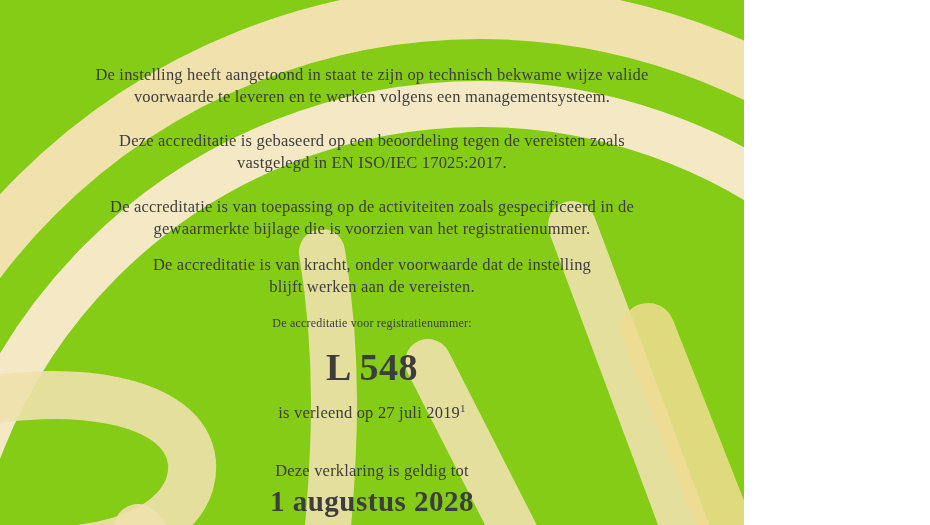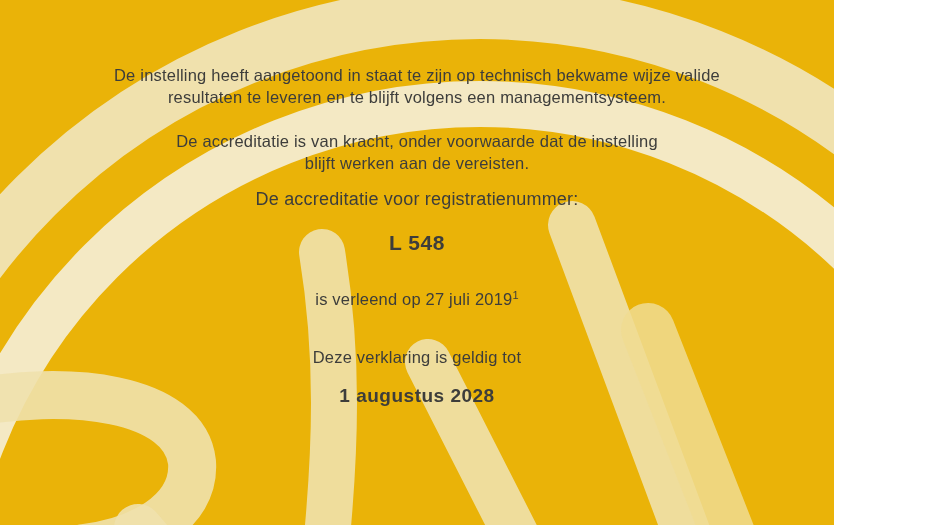--- a/index.html
+++ b/index.html
@@ -1,25 +1,25 @@
 <!DOCTYPE html>
 <html><head>
 <meta charset="utf-8">
 <style>
   html, body {
     margin: 0;
     padding: 0;
   }
   .page {
     position: relative;
-    width: 834px;
+    width: 744px;
     height: 525px;
     overflow: hidden;
-    background: #eab308;
-    font-family: Liberation Sans, sans-serif;
+    background: #84cc16;
+    font-family: Liberation Serif, serif;
     color: #3d3d3b;
   }
   .watermark {
     position: absolute;
     top: 0;
     left: 0;
     width: 930px;
     height: 525px;
     pointer-events: none;
   }
@@ -34,50 +34,50 @@
     max-width: 700px;
     font-size: 16.5px;
     line-height: 22px;
     letter-spacing: 0.2px;
   }
   .para.tight {
     margin-bottom: 14px;
   }
   .reg-intro {
     margin: 0 auto 16px auto;
-    font-size: 18px;
+    font-size: 12px;
     line-height: 22px;
     letter-spacing: 0.2px;
   }
   .reg-number {
-    margin: 0 auto 28px auto;
-    font-size: 21px;
+    margin: 0 auto 18px auto;
+    font-size: 38px;
     line-height: 34px;
     font-weight: bold;
     letter-spacing: 0.5px;
   }
   .granted {
     margin: 0 auto 36px auto;
     font-size: 16.5px;
     line-height: 22px;
     letter-spacing: 0.2px;
   }
   .granted sup {
     font-size: 11px;
     line-height: 0;
   }
   .valid-intro {
-    margin: 0 auto 11px auto;
+    margin: 0 auto 2px auto;
     font-size: 16.5px;
     line-height: 22px;
     letter-spacing: 0.2px;
   }
   .valid-date {
     margin: 0 auto;
-    font-size: 19px;
+    font-size: 29px;
     line-height: 34px;
     font-weight: bold;
     letter-spacing: 0.5px;
   }
 </style>
 </head>
 <body>
 
 <div class="page">
 
@@ -92,24 +92,32 @@
       <path d="M 572 225 L 706 585" stroke-width="48" opacity="0.9" stroke="#f0e1ad"></path>
       <path d="M 648 330 L 758 610" stroke-width="54" opacity="0.85" stroke="#f0dc92"></path>
     </g>
     <rect x="914" y="0" width="2" height="525" opacity="0.9" fill="#eee6c2"></rect>
   </svg>
 
   <main class="content">
 
     <p class="para">
       <span>De instelling heeft aangetoond in staat te zijn op technisch bekwame wijze valide</span><br>
-      <span>resultaten te leveren en te blijft volgens een managementsysteem.</span>
+      <span>voorwaarde te leveren en te werken volgens een managementsysteem.</span>
     </p>
 
+    <p class="para">
+      <span>Deze accreditatie is gebaseerd op een beoordeling tegen de vereisten zoals</span><br>
+      <span>vastgelegd in EN ISO/IEC 17025:2017.</span>
+    </p>
 
+    <p class="para tight">
+      <span>De accreditatie is van toepassing op de activiteiten zoals gespecificeerd in de</span><br>
+      <span>gewaarmerkte bijlage die is voorzien van het registratienummer.</span>
+    </p>
 
     <p class="para tight">
       <span>De accreditatie is van kracht, onder voorwaarde dat de instelling</span><br>
       <span>blijft werken aan de vereisten.</span>
     </p>
 
     <p class="reg-intro">De accreditatie voor registratienummer:</p>
 
     <p class="reg-number">L 548</p>
 

